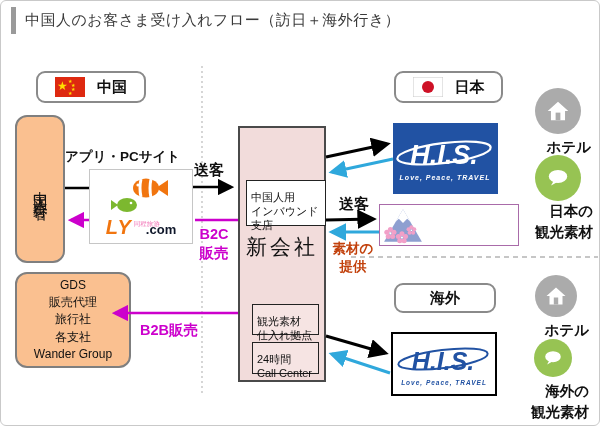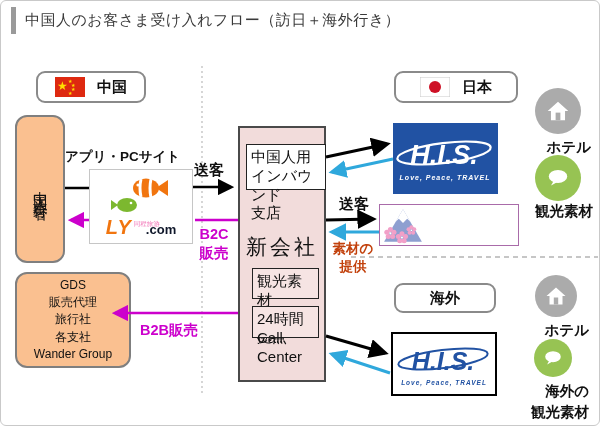--- a/index.html
+++ b/index.html
@@ -30,21 +30,21 @@
   
   .ly-box{box-sizing:border-box;background:#fff;border:1px solid #c6c6c6;
     display:flex;flex-direction:column;align-items:center;justify-content:center;}
   .ly-row{display:flex;align-items:baseline;margin-top:1px;}
   .ly-main{font-size:20px;font-weight:bold;font-style:italic;color:#F1750F;letter-spacing:1px;}
   .ly-tag{font-size:6.5px;color:#F272B6;margin-left:2px;transform:translateY(-8px);}
   .ly-com{font-size:13px;font-weight:bold;color:#0f172a;margin-left:-14px;}
   
   .company-box{box-sizing:border-box;background:#F2DCDB;border:2px solid #4a4a4a;}
   .sub-box{box-sizing:border-box;background:#F6E4E3;border:1.3px solid #222;
-    font-size:15px;line-height:1.25;padding:3px 4px;color:#111;}
+    font-size:11px;line-height:1.25;padding:10px 4px;color:#111;margin-top:36px;}
   .sub-box.white{background:#fff;}
   .company-name{font-size:21px;letter-spacing:3px;color:#111;text-align:center;width:100%;margin-top:23px;}
   
   .flow-label{font-weight:bold;white-space:nowrap;}
   .black-label{font-size:15px;color:#111;}
   .magenta-label{font-size:14.5px;text-align:center;line-height:1.3;}
   .cyan-label{font-size:13.5px;text-align:center;line-height:1.35;}
   
   .his-blue{background:#2152A3;}
   .his-white{box-sizing:border-box;background:#fff;border:2px solid #000;}
@@ -80,21 +80,21 @@
       <rect width="30" height="20" fill="#DE2910"></rect>
       <text x="2" y="13" font-size="12" fill="#FFDE00">★</text>
       <text x="13" y="6" font-size="5" fill="#FFDE00">★</text>
       <text x="16" y="10" font-size="5" fill="#FFDE00">★</text>
       <text x="16" y="14" font-size="5" fill="#FFDE00">★</text>
       <text x="13" y="18" font-size="5" fill="#FFDE00">★</text>
     </svg>
     <span>中国</span>
   </div>
 
-  <div class="abs region-box" style="left:393px;top:70px;width:124px;height:32px;">
+  <div class="abs region-box" style="left:393px;top:70px;width:109px;height:32px;">
     <svg class="flag" viewBox="0 0 30 20">
       <rect width="30" height="20" fill="#fff" stroke="#c9c9c9" stroke-width="1"></rect>
       <circle cx="15" cy="10" r="6" fill="#CE1126"></circle>
     </svg>
     <span>日本</span>
   </div>
 
   <div class="abs region-box" style="left:393px;top:282px;width:102px;height:30px;">
     <span>海外</span>
   </div>
@@ -194,20 +194,21 @@
   </div>
   <div class="abs icon-label" style="left:524px;top:136px;width:66px;">ホテル</div>
 
   <div class="abs circle-icon green-circle" style="left:534px;top:154px;width:46px;height:46px;">
     <svg width="28" height="26" viewBox="0 0 24 24">
       <ellipse cx="12" cy="10.5" rx="8.5" ry="6" fill="#fff"></ellipse>
       <path d="M8 14.5 L5.6 19 L11.5 15.8 Z" fill="#fff"></path>
     </svg>
   </div>
   <div class="abs icon-label" style="left:522px;top:200px;width:70px;">
+    <div>日本の</div>
     <div>観光素材</div>
   </div>
 
   <div class="abs circle-icon gray-circle" style="left:534px;top:274px;width:42px;height:42px;">
     <svg width="24" height="24" viewBox="0 0 24 24">
       <path d="M12 3.5 L21.5 12 H18.5 V20.5 H5.5 V12 H2.5 Z" fill="#fff"></path>
       <rect x="9.8" y="13.5" width="4.4" height="7" fill="#ABABAB"></rect>
     </svg>
   </div>
   <div class="abs icon-label" style="left:522px;top:319px;width:66px;">ホテル</div>

